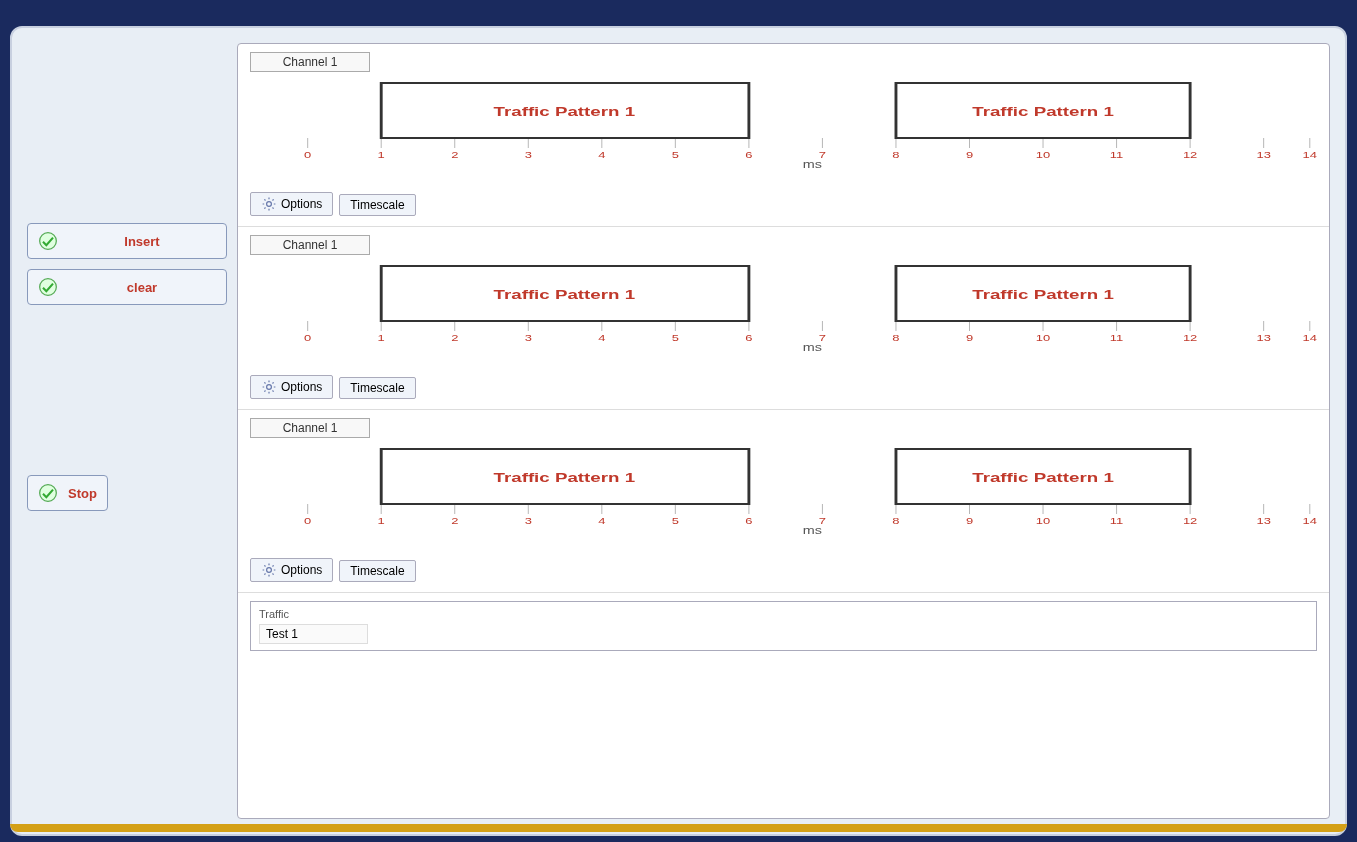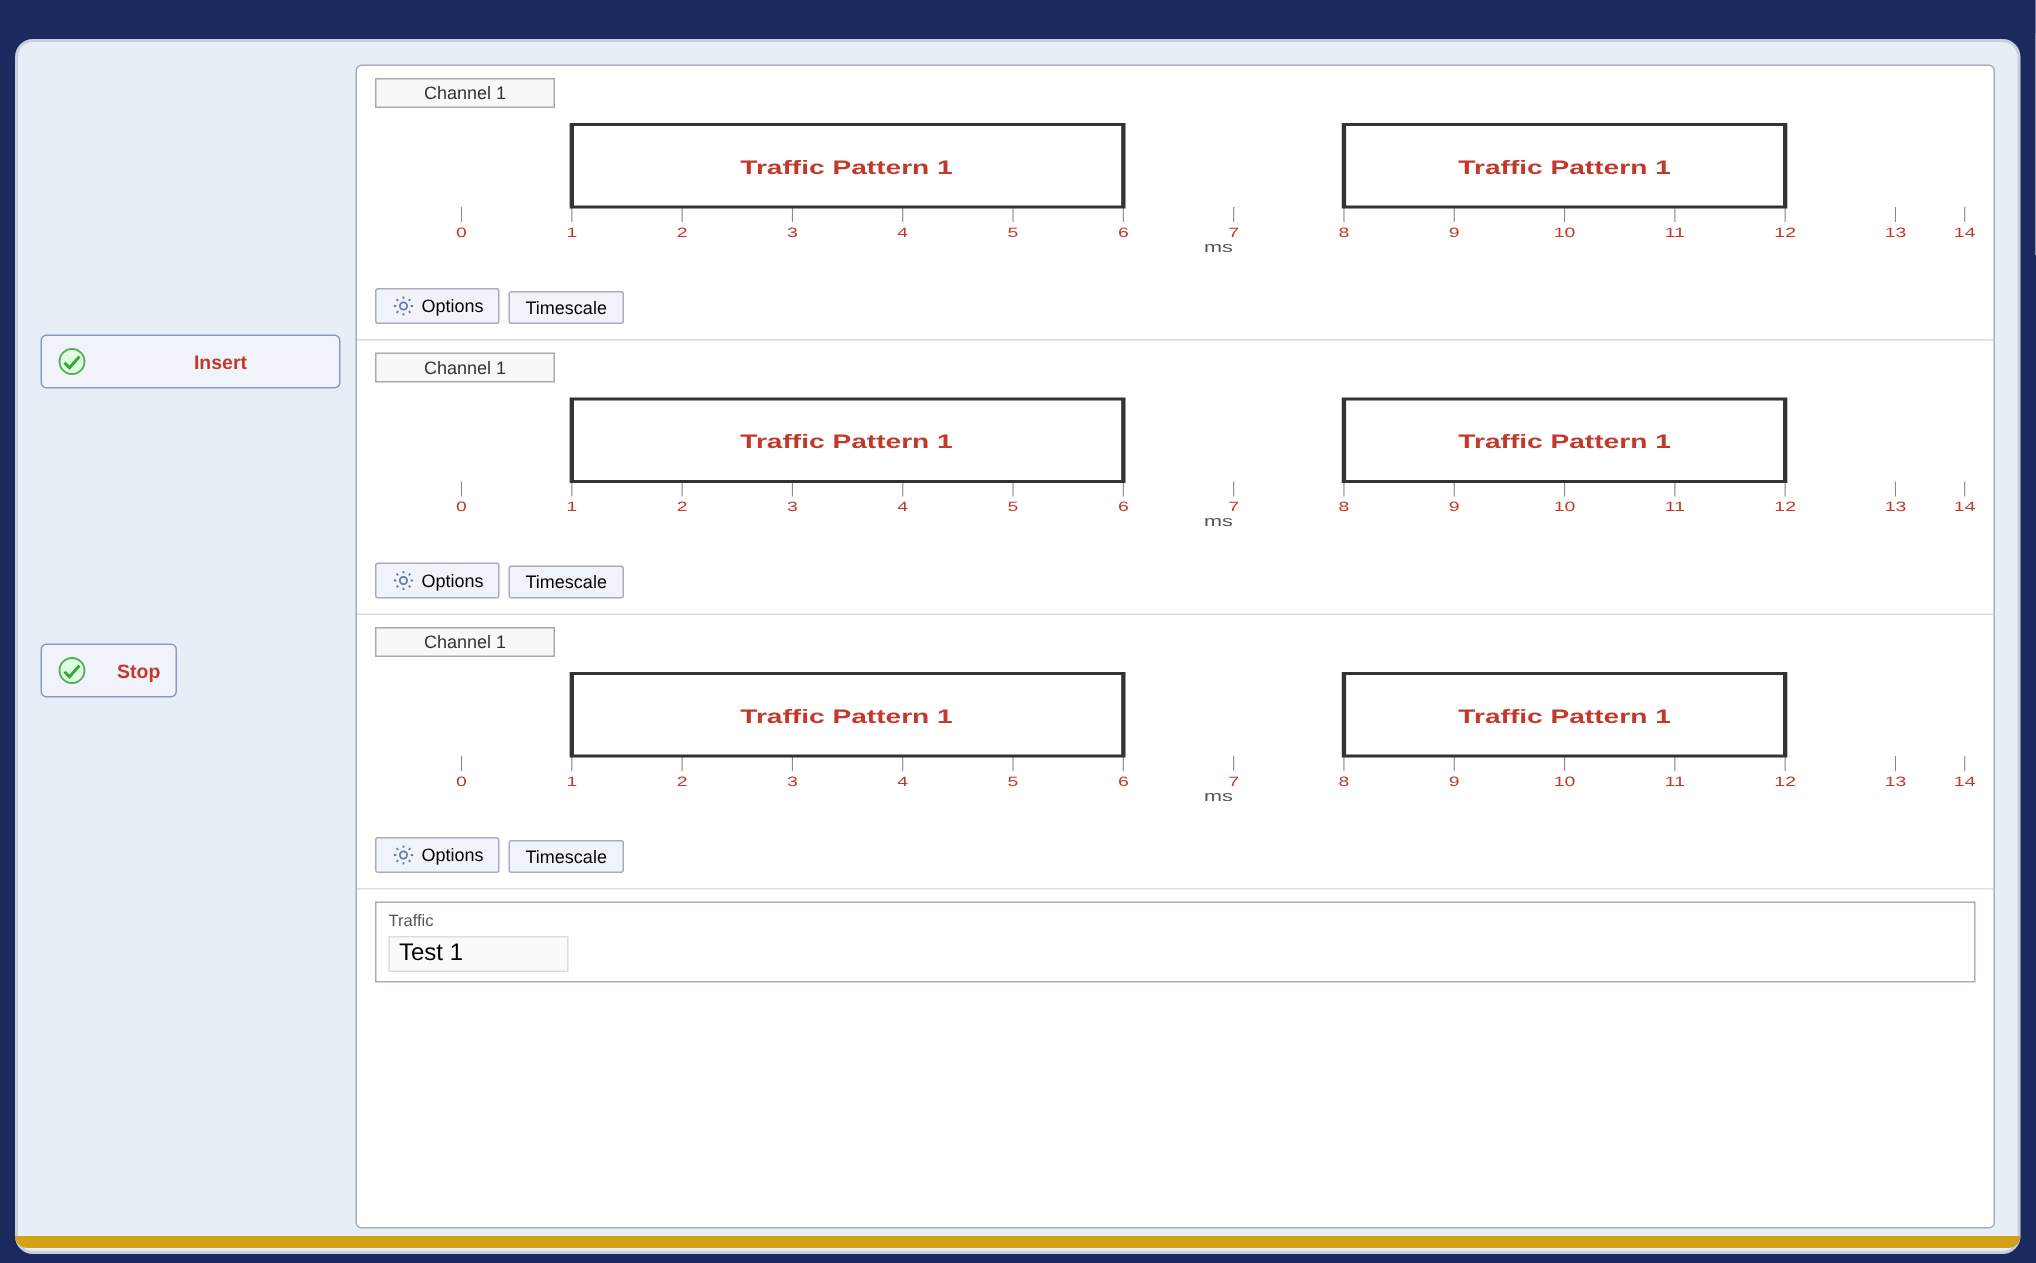--- a/index.html
+++ b/index.html
@@ -51,21 +51,21 @@
 
     .sidebar-btn {
       display: flex;
       align-items: center;
       background: #f0f4fa;
       border: 1px solid #8899bb;
       border-radius: 4px;
       padding: 5px 10px;
       cursor: pointer;
       height: 36px;
-      gap: 20px;
+      gap: 10px;
     }
 
     .check-icon {
       width: 20px;
       height: 20px;
     }
 
     .btn-label {
       color: #c0392b;
       font-size: 13px;
@@ -147,22 +147,22 @@
     .string-label {
       font-size: 11px;
       color: #555;
       margin-bottom: 4px;
     }
 
     .string-input {
       border: 1px solid #ddd;
       background: #fafafa;
       padding: 2px 6px;
-      font-size: 16px;
-      width: 120px;
+      font-size: 12px;
+      width: 109px;
     }
 
     .tick-label {
       fill: #c0392b;
       font-size: 9px;
     }
 
     .tick-line {
       stroke: #888;
       stroke-width: 0.5;
@@ -177,20 +177,27 @@
 
   <div class="sidebar">
     <button class="sidebar-btn">
       <svg class="check-icon" viewBox="0 0 24 24">
         <circle cx="12" cy="12" r="10" fill="#e0ffe0" stroke="#5a5" stroke-width="1.5"></circle>
         <polyline points="6,13 10,17 18,8" fill="none" stroke="#3a3" stroke-width="2.5"></polyline>
       </svg>
       <span class="btn-label">Insert</span>
     </button>
 
+    <button class="sidebar-btn">
+      <svg class="check-icon" viewBox="0 0 24 24">
+        <circle cx="12" cy="12" r="10" fill="#e0ffe0" stroke="#5a5" stroke-width="1.5"></circle>
+        <polyline points="6,13 10,17 18,8" fill="none" stroke="#3a3" stroke-width="2.5"></polyline>
+      </svg>
+      <span class="btn-label">clear</span>
+    </button>
 
     <div class="stop-btn-wrapper">
       <button class="sidebar-btn">
         <svg class="check-icon" viewBox="0 0 24 24">
           <circle cx="12" cy="12" r="10" fill="#e0ffe0" stroke="#5a5" stroke-width="1.5"></circle>
           <polyline points="6,13 10,17 18,8" fill="none" stroke="#3a3" stroke-width="2.5"></polyline>
         </svg>
         <span class="btn-label">Stop</span>
       </button>
     </div>

